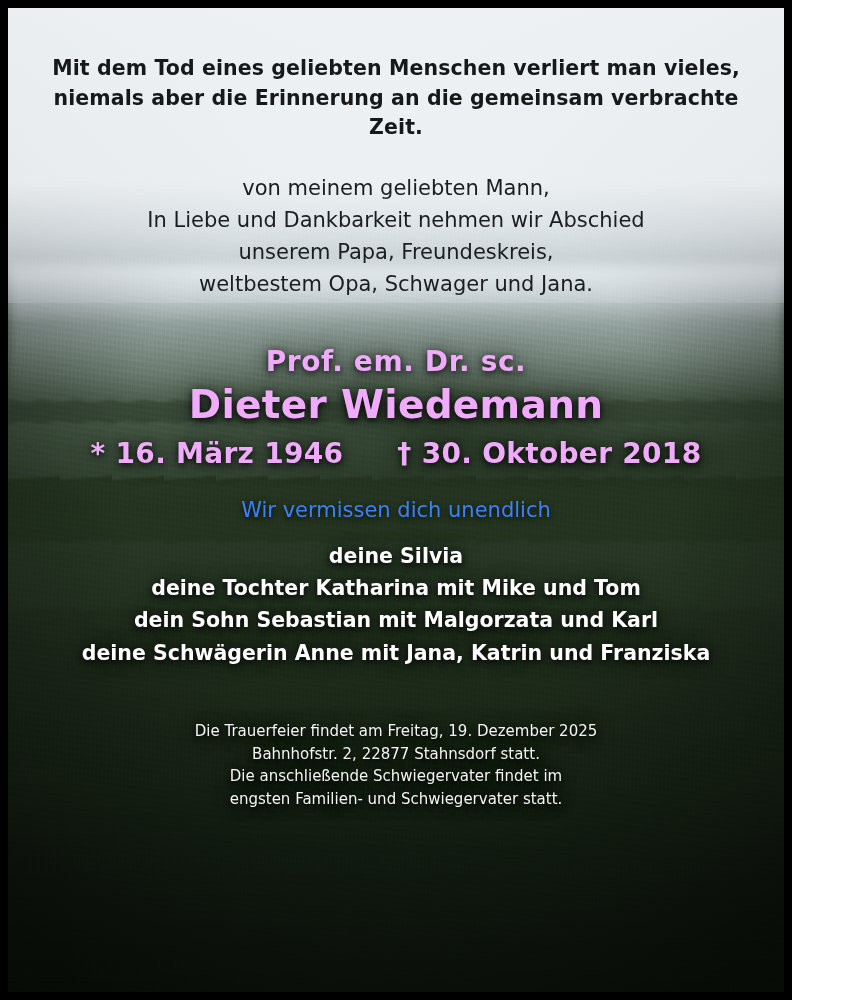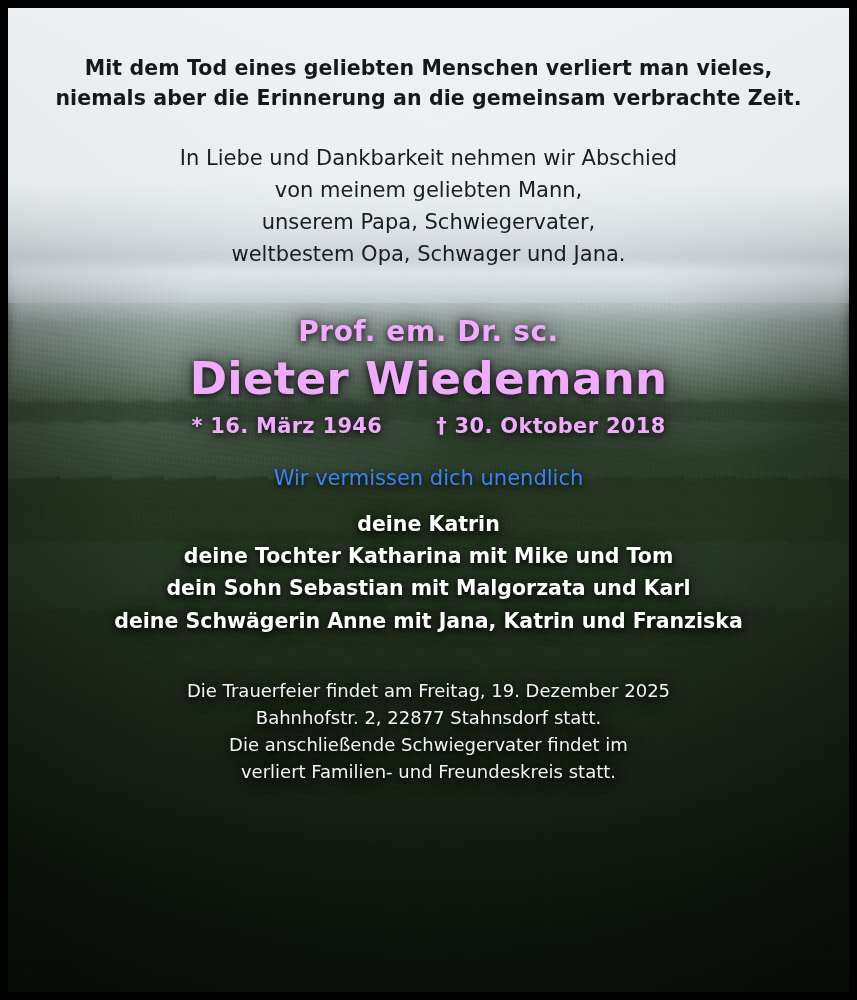--- a/index.html
+++ b/index.html
@@ -5,21 +5,21 @@
   html, body {
     margin: 0;
     padding: 0;
     background: #ffffff;
   }
   body {
     font-family: "DejaVu Sans", sans-serif;
   }
   .obituary {
     position: relative;
-    width: 857px;
+    width: 792px;
     height: 1000px;
     overflow: hidden;
     box-sizing: border-box;
     border: 8px solid #000000;
     background: #0d1512;
   }
   
   .bg {
     position: absolute;
     inset: 0;
@@ -152,28 +152,28 @@
     color: #f0abfc;
     text-shadow: 0 2px 7px rgba(0,0,0,0.85), 0 0 22px rgba(0,0,0,0.6);
   }
   .title-line {
     font-size: 28px;
     font-weight: bold;
     letter-spacing: 0.6px;
   }
   .full-name {
     margin-top: 6px;
-    font-size: 45px;
+    font-size: 39px;
     font-weight: bold;
     letter-spacing: 0.3px;
     line-height: 1.1;
   }
   .dates {
     margin-top: 10px;
-    font-size: 21px;
+    font-size: 28px;
     font-weight: bold;
     display: flex;
     justify-content: center;
     gap: 54px;
     letter-spacing: 0.3px;
   }
   .dates span { white-space: nowrap; }
 
   .missing {
     margin-top: 28px;
@@ -185,22 +185,22 @@
     margin-top: 18px;
     font-size: 20.5px;
     font-weight: bold;
     line-height: 1.58;
     color: #ffffff;
     text-shadow: 0 2px 6px rgba(0,0,0,0.9), 0 0 18px rgba(0,0,0,0.55);
   }
   .family div { white-space: nowrap; }
 
   .service {
-    margin-top: 40px;
-    font-size: 18px;
+    margin-top: 51px;
+    font-size: 15px;
     line-height: 1.5;
     color: #f4f6f4;
     text-shadow: 0 2px 6px rgba(0,0,0,0.9), 0 0 18px rgba(0,0,0,0.6);
   }
   .service div { white-space: nowrap; }
 </style>
 </head>
 <body>
 
 <div class="obituary">
@@ -218,45 +218,45 @@
   </div>
 
   <div class="content">
 
     <div class="block motto">
       <div>Mit dem Tod eines geliebten Menschen verliert man vieles,</div>
       <div>niemals aber die Erinnerung an die gemeinsam verbrachte Zeit.</div>
     </div>
 
     <div class="block intro">
+      <div>von meinem geliebten Mann,</div>
       <div>In Liebe und Dankbarkeit nehmen wir Abschied</div>
-      <div>von meinem geliebten Mann,</div>
-      <div>unserem Papa, Schwiegervater,</div>
+      <div>unserem Papa, Freundeskreis,</div>
       <div>weltbestem Opa, Schwager und Jana.</div>
     </div>
 
     <div class="block name-area">
       <div class="title-line">Prof. em. Dr. sc.</div>
       <div class="full-name">Dieter Wiedemann</div>
       <div class="dates">
         <span>* 16. März 1946</span>
         <span>† 30. Oktober 2018</span>
       </div>
     </div>
 
     <div class="block missing">Wir vermissen dich unendlich</div>
 
     <div class="block family">
-      <div>deine Katrin</div>
+      <div>deine Silvia</div>
       <div>deine Tochter Katharina mit Mike und Tom</div>
       <div>dein Sohn Sebastian mit Malgorzata und Karl</div>
       <div>deine Schwägerin Anne mit Jana, Katrin und Franziska</div>
     </div>
 
     <div class="block service">
       <div>Die Trauerfeier findet am Freitag, 19. Dezember 2025</div>
       <div>Bahnhofstr. 2, 22877 Stahnsdorf statt.</div>
       <div>Die anschließende Schwiegervater findet im</div>
-      <div>verliert Familien- und Freundeskreis statt.</div>
+      <div>engsten Familien- und Schwiegervater statt.</div>
     </div>
 
   </div>
 </div>
 
 </body></html>

